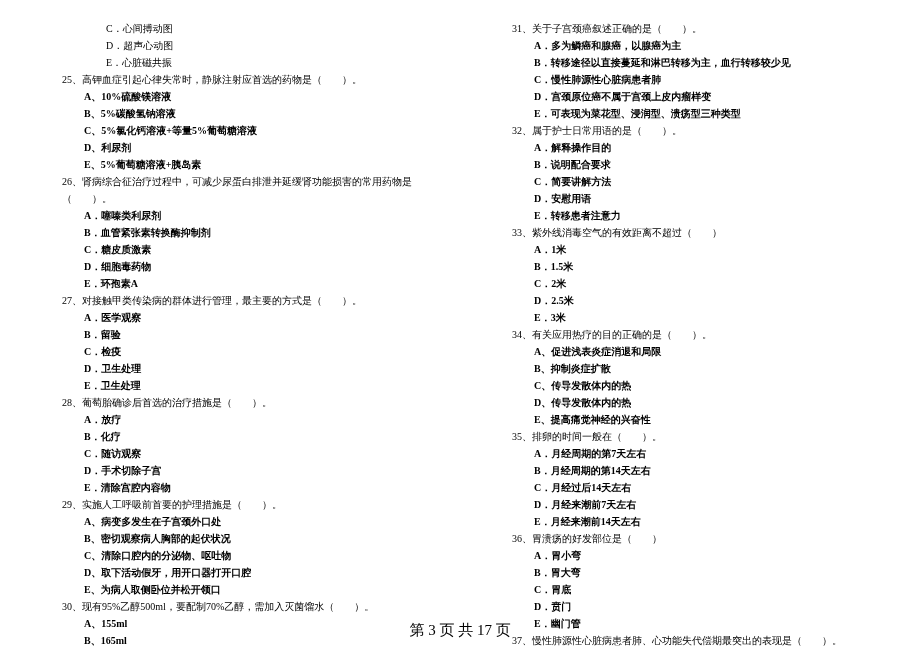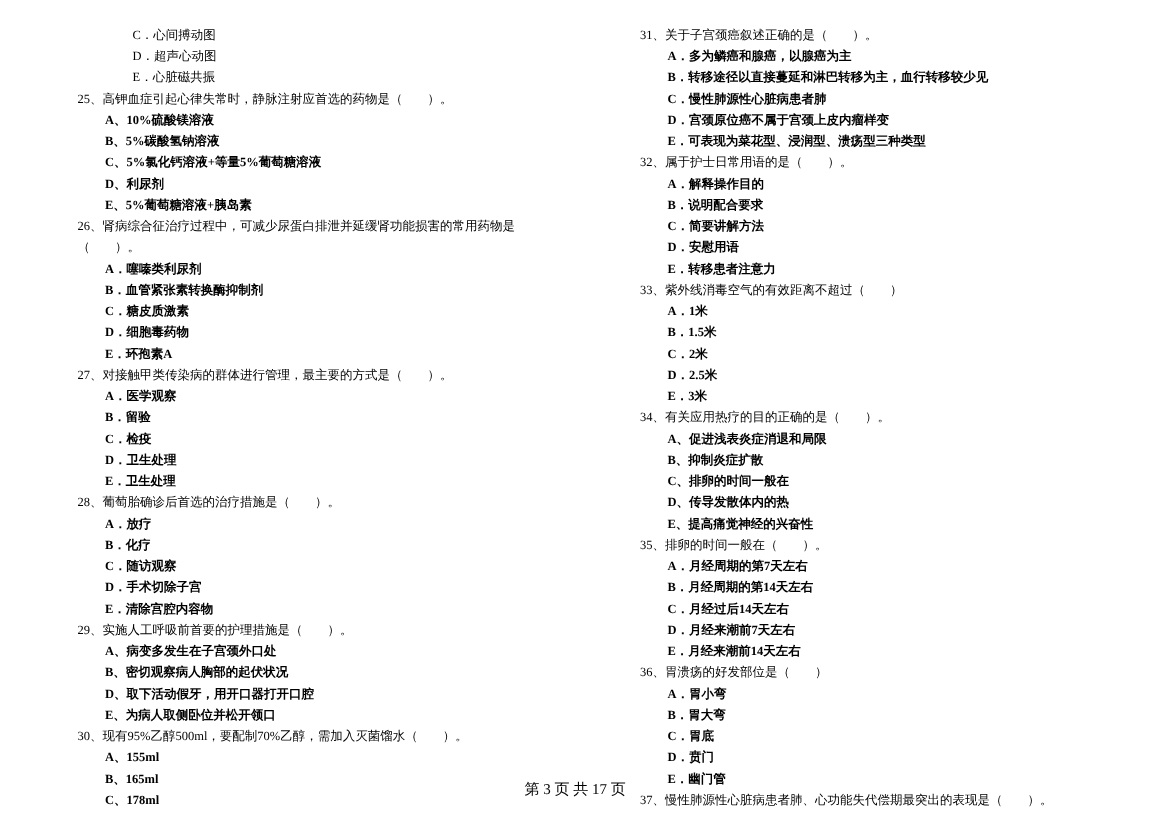--- a/index.html
+++ b/index.html
@@ -36,21 +36,21 @@
     .question {
       padding-left: 32px;
       line-height: 1.7;
     }
     .footer {
       position: absolute;
       bottom: 10px;
       left: 0;
       right: 0;
       text-align: center;
-      font-size: 12px;
+      font-size: 15px;
     }
   </style>
 </head>
 <body>
 
 <div class="columns">
   <div class="column">
     <div class="option-indent">C．心间搏动图</div>
     <div class="option-indent">D．超声心动图</div>
     <div class="option-indent">E．心脏磁共振</div>
@@ -79,20 +79,21 @@
     <div class="question">28、葡萄胎确诊后首选的治疗措施是（　　）。</div>
     <div class="option">A．放疗</div>
     <div class="option">B．化疗</div>
     <div class="option">C．随访观察</div>
     <div class="option">D．手术切除子宫</div>
     <div class="option">E．清除宫腔内容物</div>
 
     <div class="question">29、实施人工呼吸前首要的护理措施是（　　）。</div>
     <div class="option">A、病变多发生在子宫颈外口处</div>
     <div class="option">B、密切观察病人胸部的起伏状况</div>
+    <div class="option">C、清除口腔内的分泌物、呕吐物</div>
     <div class="option">D、取下活动假牙，用开口器打开口腔</div>
     <div class="option">E、为病人取侧卧位并松开领口</div>
 
     <div class="question">30、现有95%乙醇500ml，要配制70%乙醇，需加入灭菌馏水（　　）。</div>
     <div class="option">A、155ml</div>
     <div class="option">B、165ml</div>
     <div class="option">C、178ml</div>
 
   </div>
 
@@ -114,21 +115,21 @@
     <div class="question">33、紫外线消毒空气的有效距离不超过（　　）</div>
     <div class="option">A．1米</div>
     <div class="option">B．1.5米</div>
     <div class="option">C．2米</div>
     <div class="option">D．2.5米</div>
     <div class="option">E．3米</div>
 
     <div class="question">34、有关应用热疗的目的正确的是（　　）。</div>
     <div class="option">A、促进浅表炎症消退和局限</div>
     <div class="option">B、抑制炎症扩散</div>
-    <div class="option">C、排卵的时间一般在</div>
+    <div class="option">C、传导发散体内的热</div>
     <div class="option">D、传导发散体内的热</div>
     <div class="option">E、提高痛觉神经的兴奋性</div>
 
     <div class="question">35、排卵的时间一般在（　　）。</div>
     <div class="option">A．月经周期的第7天左右</div>
     <div class="option">B．月经周期的第14天左右</div>
     <div class="option">C．月经过后14天左右</div>
     <div class="option">D．月经来潮前7天左右</div>
     <div class="option">E．月经来潮前14天左右</div>
 

